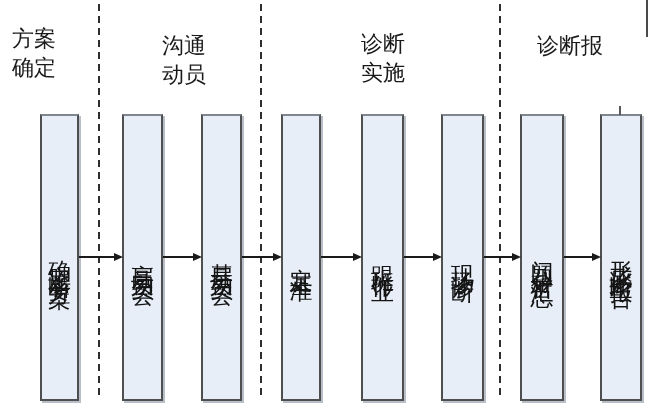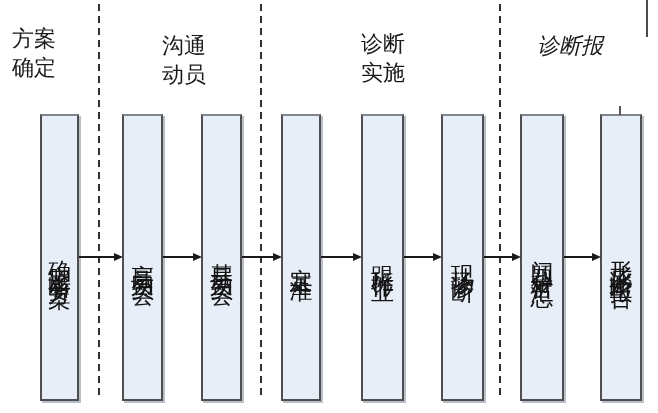--- a/index.html
+++ b/index.html
@@ -109,21 +109,21 @@
     <div>确定</div>
   </div>
   <div class="phase-label centered" style="left:336px; top:29px; width:94px;">
     <div>诊断</div>
     <div>实施</div>
   </div>
   <div class="phase-label centered" style="left:137px; top:31px; width:94px;">
     <div>沟通</div>
     <div>动员</div>
   </div>
-  <div class="phase-label centered" style="left:515px; top:31px; width:110px;font-style:italic;">
+  <div class="phase-label centered" style="left:515px; top:31px; width:110px;">
     <div>诊断报</div>
   </div>
 
   <div class="vsep" style="left:98px;"></div>
   <div class="vsep" style="left:260px;"></div>
   <div class="vsep" style="left:499px;"></div>
   <div class="vsep partial" style="left:646px;"></div>
 
   <div class="step-box" style="left:40px;  width:39px;">
     <span class="vtext">确定诊断方案</span>

